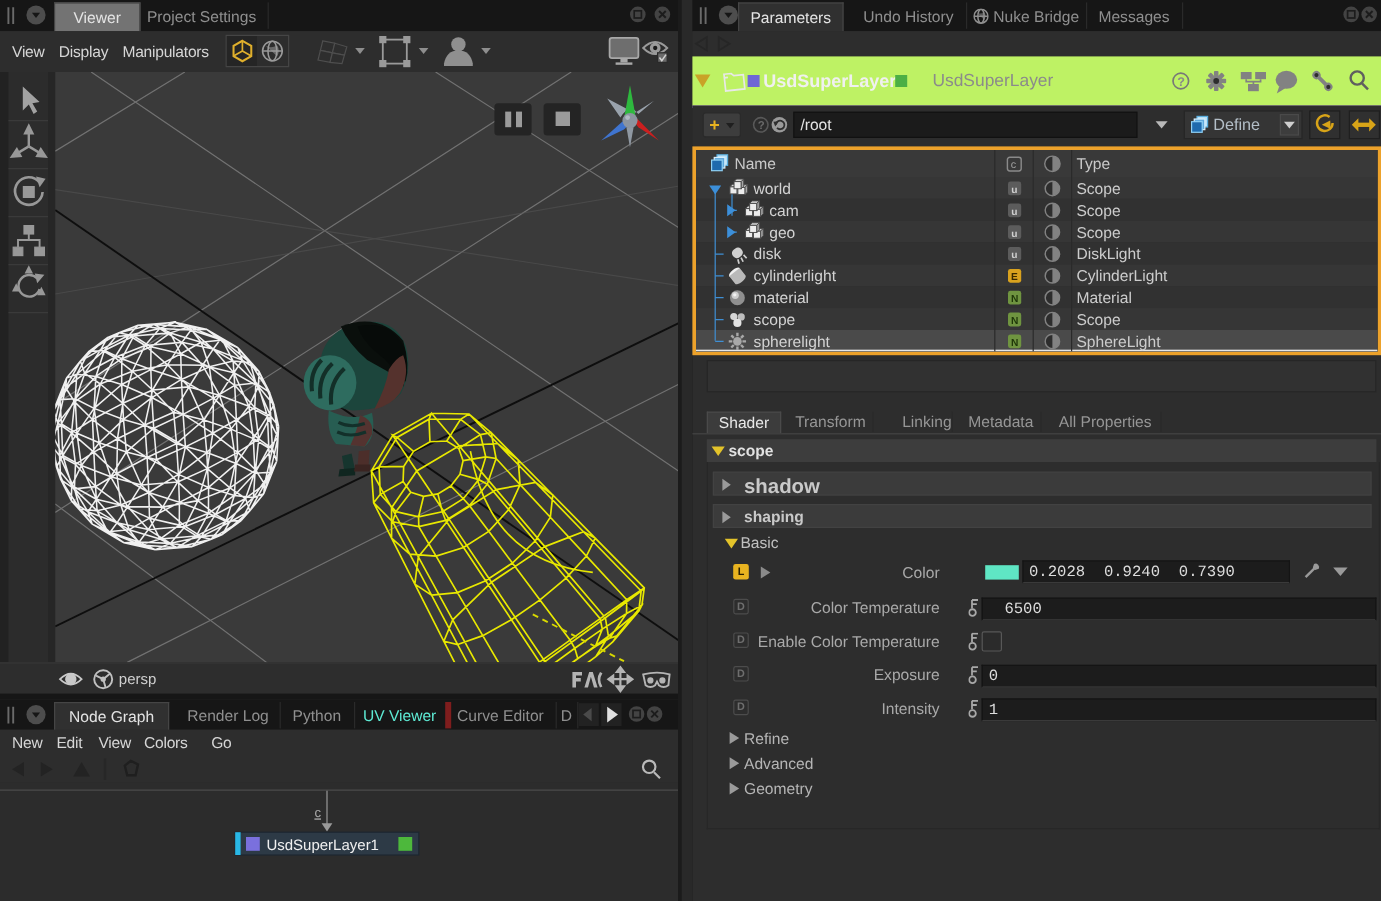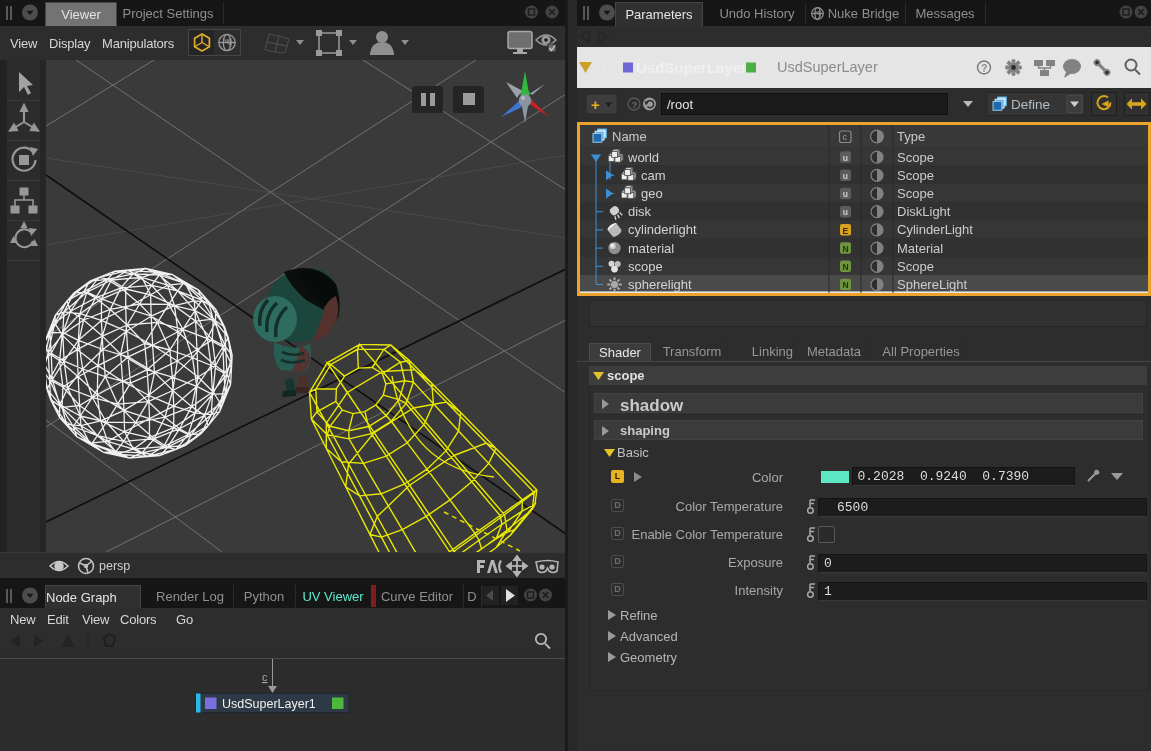--- a/index.html
+++ b/index.html
@@ -215,21 +215,21 @@
           <line x1="7" y1="6" x2="7" y2="20" stroke="#6a6a6a" stroke-width="1.6"></line>
           <line x1="11" y1="6" x2="11" y2="20" stroke="#6a6a6a" stroke-width="1.6"></line>
           <circle cx="30" cy="12.5" r="8" fill="#4d4d4d"></circle>
           <polygon points="26.6,10.7 33.4,10.7 30,15.1" fill="#161616"></polygon>
           <circle cx="530.5" cy="12" r="6.5" fill="#434343"></circle>
           <rect x="527.5" y="9" width="6" height="6" fill="none" stroke="#1c1c1c" stroke-width="1.4"></rect>
           <circle cx="545.5" cy="12" r="6.5" fill="#434343"></circle>
           <line x1="542.7" y1="9.2" x2="548.3" y2="14.8" stroke="#1c1c1c" stroke-width="1.6"></line>
           <line x1="542.7" y1="14.8" x2="548.3" y2="9.2" stroke="#1c1c1c" stroke-width="1.6"></line>
         </svg>
-        <div style="position:absolute;left:45px;top:2px;width:96px;height:24px;background:#303030;border:1px solid #454545;border-bottom:none;box-sizing:border-box;color:#e4e4e4;font-size:13px;line-height:23px">Node Graph</div>
+        <div style="position:absolute;left:45px;top:2px;width:96px;height:24px;background:#303030;border:1px solid #454545;border-bottom:none;box-sizing:border-box;color:#e4e4e4;font-size:13px;text-align:center;line-height:23px">Node Graph</div>
         <div style="position:absolute;left:147px;top:2px;width:86px;height:22px;border-right:1px solid #2a2a2a;color:#8f8f8f;font-size:13px;text-align:center;line-height:23px;white-space:nowrap;overflow:hidden">Render Log</div>
         <div style="position:absolute;left:233px;top:2px;width:62px;height:22px;border-right:1px solid #2a2a2a;color:#8f8f8f;font-size:13px;text-align:center;line-height:23px;white-space:nowrap;overflow:hidden">Python</div>
         <div style="position:absolute;left:295px;top:2px;width:76px;height:22px;border-right:5px solid #7f1d1d;color:#5eead4;font-size:13px;text-align:center;line-height:23px;white-space:nowrap;overflow:hidden">UV Viewer</div>
         <div style="position:absolute;left:371px;top:2px;width:92px;height:22px;border-right:1px solid #2a2a2a;color:#8f8f8f;font-size:13px;text-align:center;line-height:23px;white-space:nowrap;overflow:hidden">Curve Editor</div>
         <div style="position:absolute;left:463px;top:2px;width:18px;height:22px;border-right:1px solid #2a2a2a;color:#8f8f8f;font-size:13px;text-align:center;line-height:23px;white-space:nowrap;overflow:hidden">D</div>
       </div>
     </div>
     <svg class="abs" width="40" height="22" style="left:482px;top:585px">
       <rect x="0" y="1" width="17" height="19" fill="#222"></rect>
       <polygon points="11,5 11,16 4,10.5" fill="#4a4a4a"></polygon>
@@ -296,21 +296,21 @@
             <line x1="0.7000000000000002" y1="6.5" x2="12.3" y2="6.5"></line>
           </g>
           <path d="M2.4400000000000004 3.31 q2.9 2.03 6.96 0 q1.74 2.9 0 6.38" fill="#8f8f8f" opacity="0.55"></path>
         </svg>Nuke Bridge</div>
       <div style="position:absolute;left:328px;top:2px;width:80px;height:22px;border-right:1px solid #2a2a2a;color:#8f8f8f;font-size:13px;text-align:center;line-height:23px;white-space:nowrap;overflow:hidden">Messages</div>
     </div>
     <div class="abs" style="left:0;top:26px;width:574px;height:21px;background:#2d2d2d"><svg width="60" height="21">
         <polygon points="12,5 12,16 3,10.5" fill="none" stroke="#262626" stroke-width="1.5"></polygon>
         <polygon points="22,5 22,16 31,10.5" fill="none" stroke="#262626" stroke-width="1.5"></polygon>
       </svg></div>
-    <div class="abs" style="left:0;top:47px;width:574px;height:41px;background:#e5e5e5;border-bottom:2px solid #6d28d9">
+    <div class="abs" style="left:0;top:47px;width:574px;height:41px;background:#bef264;border-bottom:2px solid #6d28d9">
       <svg width="574" height="41" viewBox="0 0 574 41" style="position:absolute;left:0;top:0">
 <polygon points="2,15 15,15 8.5,26" fill="#c9a227"></polygon>
 <g stroke="#e8e8e8" stroke-width="1.4" fill="none" transform="rotate(-6 35 21)">
 <path d="M27 14 h6 l2 2 h8 v12 h-16 Z"></path>
           <path d="M27 17 l3 0"></path>
         </g>
 <rect x="46" y="15.5" width="10" height="10" fill="#6f66d6"></rect>
 <text x="59" y="25.5" fill="#f0f0f0" font-size="15" font-weight="bold">UsdSuperLayer</text>
 <rect x="169" y="15.5" width="10" height="10" fill="#4caf45"></rect>
 <text x="200" y="25" fill="#8b8b8b" font-size="14.5">UsdSuperLayer</text>

